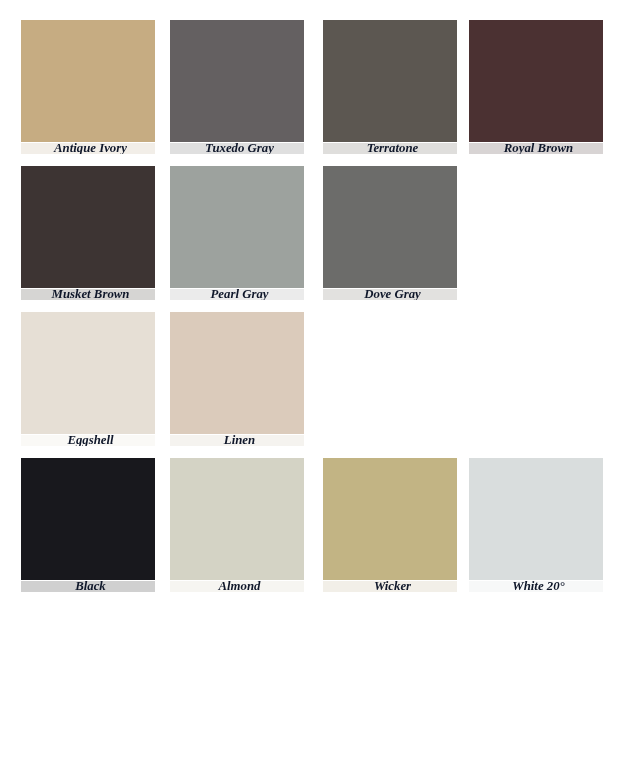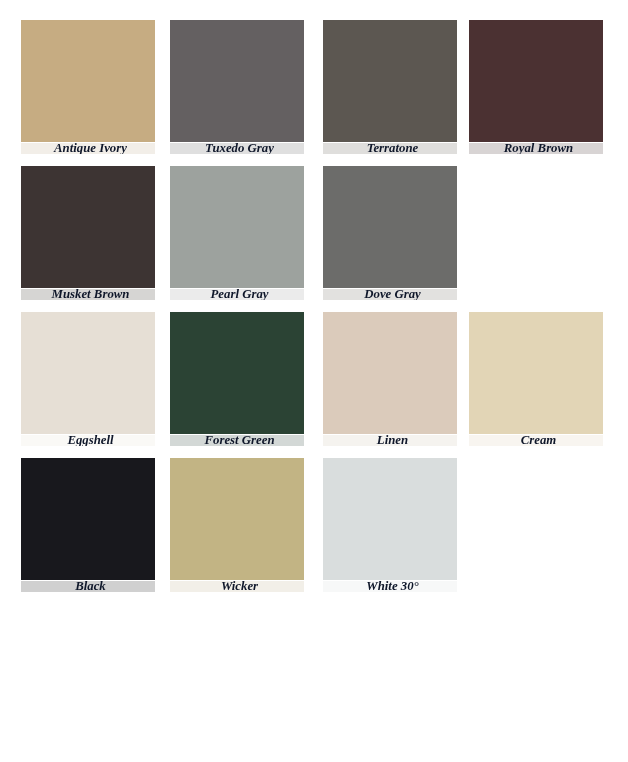--- a/index.html
+++ b/index.html
@@ -97,39 +97,35 @@
       <div class="swatch-chip" style="background:#6c6c6a"></div>
       <div class="swatch-label" style="background:#e2e1df">Dove Gray</div>
     </div>
   </div>
   <div class="swatch-row">
     <div class="swatch-cell">
       <div class="swatch-chip" style="background:#e6dfd5"></div>
       <div class="swatch-label" style="background:#faf9f6">Eggshell</div>
     </div>
     <div class="swatch-cell">
-      <div class="swatch-chip" style="background:#2b4334"></div>
-      <div class="swatch-label" style="background:#d3d8d6">Forest Green</div>
-    </div>
-    <div class="swatch-cell">
       <div class="swatch-chip" style="background:#dbcbbb"></div>
       <div class="swatch-label" style="background:#f5f3ef">Linen</div>
-    </div>
-    <div class="swatch-cell">
-      <div class="swatch-chip" style="background:#e2d5b6"></div>
-      <div class="swatch-label" style="background:#f8f5f0">Cream</div>
     </div>
   </div>
   <div class="swatch-row">
     <div class="swatch-cell">
       <div class="swatch-chip" style="background:#18181d"></div>
       <div class="swatch-label" style="background:#d0d0d0">Black</div>
     </div>
     <div class="swatch-cell">
+      <div class="swatch-chip" style="background:#d4d3c5"></div>
+      <div class="swatch-label" style="background:#f6f5f1">Almond</div>
+    </div>
+    <div class="swatch-cell">
       <div class="swatch-chip" style="background:#c2b484"></div>
       <div class="swatch-label" style="background:#f2efe8">Wicker</div>
     </div>
     <div class="swatch-cell">
       <div class="swatch-chip" style="background:#d9dddd"></div>
-      <div class="swatch-label" style="background:#f7f8f8">White 30°</div>
+      <div class="swatch-label" style="background:#f7f8f8">White 20°</div>
     </div>
   </div>
 </div>
 
 </body></html>

